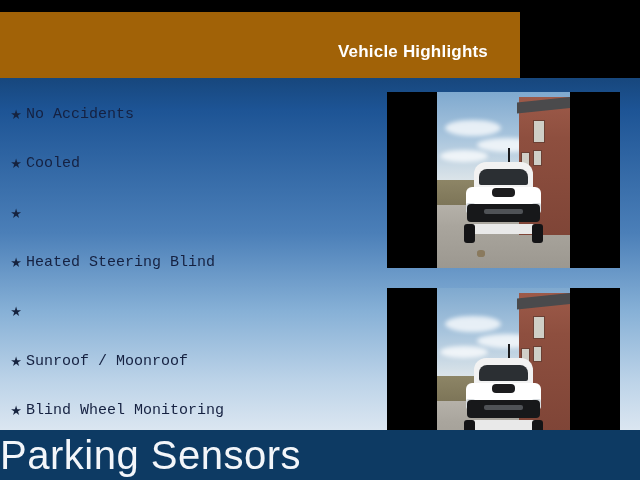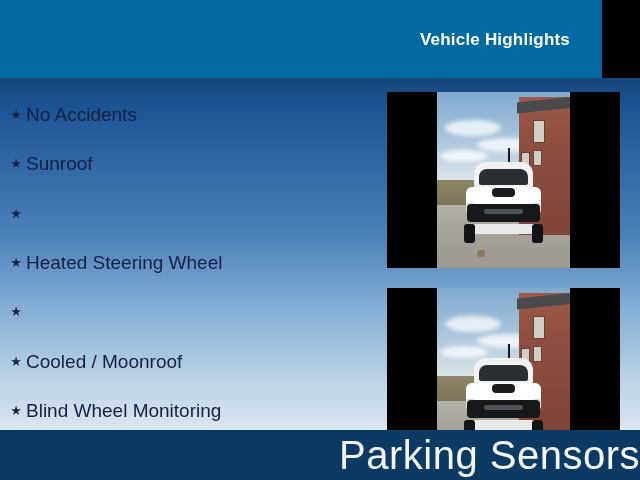--- a/index.html
+++ b/index.html
@@ -18,24 +18,24 @@
     width: 640px;
     height: 480px;
     background: #000000;
     overflow: hidden;
   }
 
   
   .header {
     position: absolute;
     left: 0;
-    top: 0;
-    width: 602px;
+    top: 12px;
+    width: 520px;
     height: 78px;
-    background: #0369a1;
+    background: #a16207;
   }
   .header-title {
     position: absolute;
     right: 32px;
     top: 30px;
     color: #ffffff;
     font-size: 17px;
     font-weight: bold;
     letter-spacing: 0.2px;
     white-space: nowrap;
@@ -78,24 +78,24 @@
   .feature-star {
     width: 20px;
     flex: 0 0 20px;
     text-align: center;
     font-size: 13px;
     line-height: 1;
     color: #16233f;
   }
   .feature-label {
     color: #152141;
-    font-size: 19px;
+    font-size: 15px;
     line-height: 1;
     white-space: nowrap;
-    font-family: Liberation Sans, sans-serif;
+    font-family: Liberation Mono, monospace;
   }
 
   
   .photo {
     position: absolute;
     background: #000000;
     overflow: hidden;
   }
   .photo-1 { left: 387px; top: 92px;  width: 233px; height: 176px; }
   .photo-2 { left: 387px; top: 288px; width: 233px; height: 176px; }
@@ -210,21 +210,21 @@
     width: 640px;
     height: 50px;
     background: #0d3a63;
   }
   .banner-title {
     position: absolute;
     left: 0;
     top: 50%;
     transform: translateY(-50%);
     width: 640px;
-    text-align: right;
+    text-align: left;
     color: #f3f6fa;
     font-size: 40px;
     font-weight: normal;
     letter-spacing: 0.5px;
     white-space: nowrap;
     font-family: "Liberation Sans", sans-serif;
   }
 </style>
 </head>
 <body>
@@ -239,39 +239,39 @@
 
     <ul class="feature-list">
 
       <li class="feature-item">
         <span class="feature-star">★</span>
         <span class="feature-label">No Accidents</span>
       </li>
 
       <li class="feature-item">
         <span class="feature-star">★</span>
-        <span class="feature-label">Sunroof</span>
-      </li>
-
-      <li class="feature-item">
-        <span class="feature-star">★</span>
-      </li>
-
-      <li class="feature-item">
-        <span class="feature-star">★</span>
-        <span class="feature-label">Heated Steering Wheel</span>
-      </li>
-
-      <li class="feature-item">
-        <span class="feature-star">★</span>
-      </li>
-
-      <li class="feature-item">
-        <span class="feature-star">★</span>
-        <span class="feature-label">Cooled / Moonroof</span>
+        <span class="feature-label">Cooled</span>
+      </li>
+
+      <li class="feature-item">
+        <span class="feature-star">★</span>
+      </li>
+
+      <li class="feature-item">
+        <span class="feature-star">★</span>
+        <span class="feature-label">Heated Steering Blind</span>
+      </li>
+
+      <li class="feature-item">
+        <span class="feature-star">★</span>
+      </li>
+
+      <li class="feature-item">
+        <span class="feature-star">★</span>
+        <span class="feature-label">Sunroof / Moonroof</span>
       </li>
 
       <li class="feature-item">
         <span class="feature-star">★</span>
         <span class="feature-label">Blind Wheel Monitoring</span>
       </li>
 
     </ul>
   </div>
 

